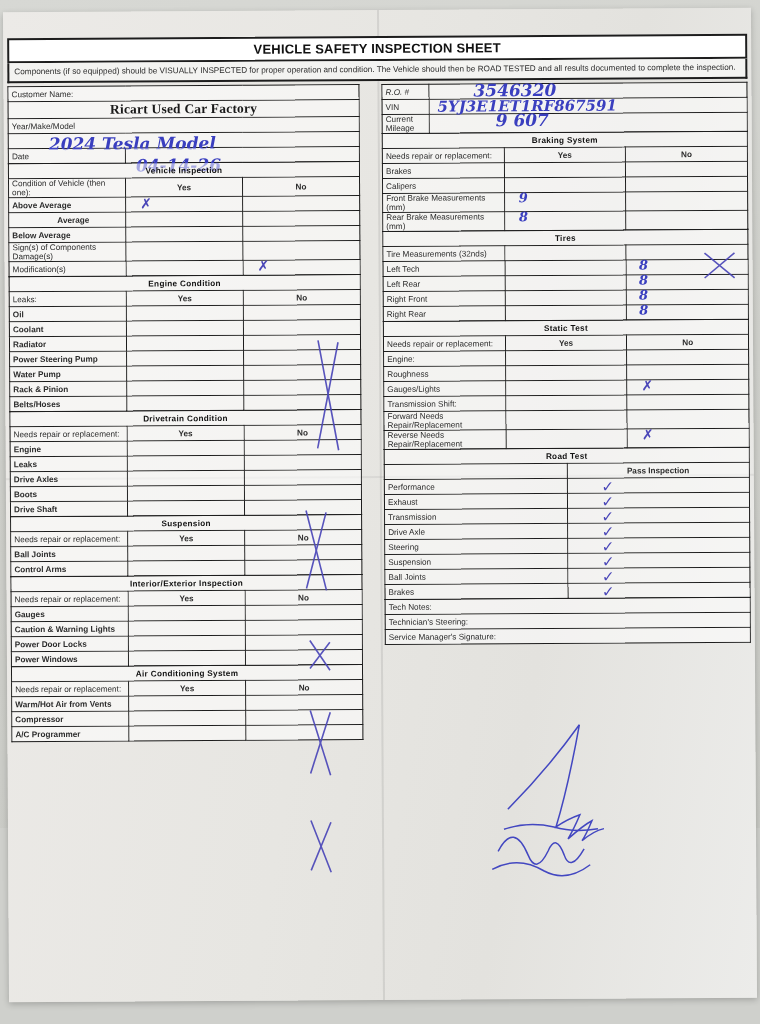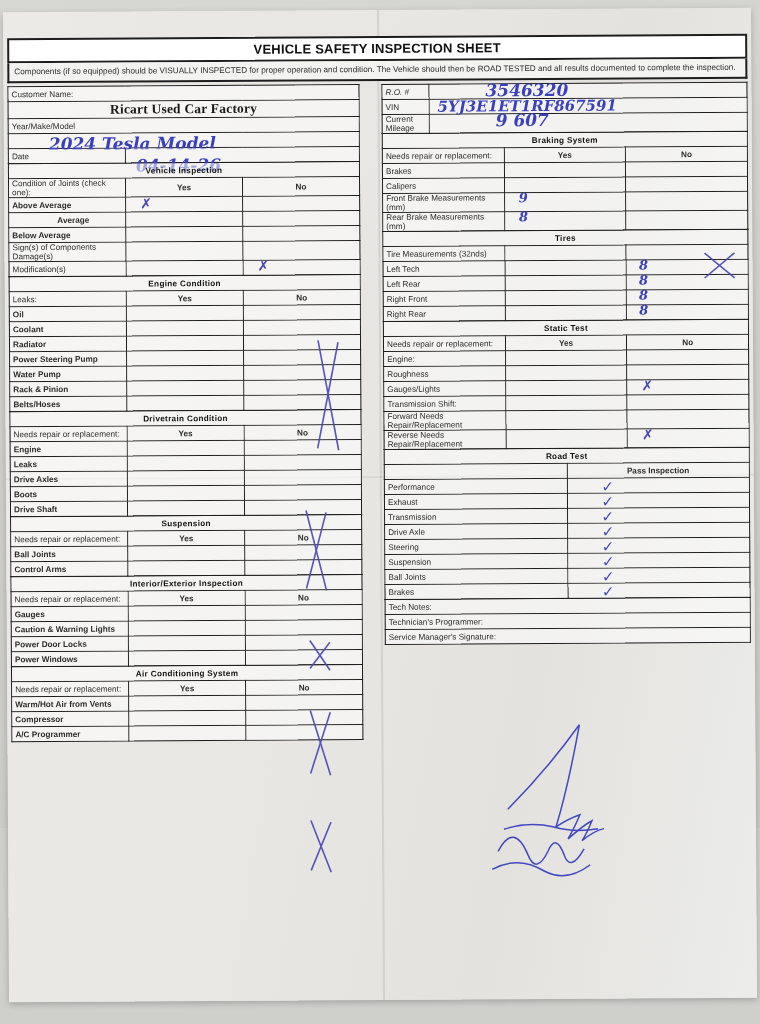--- a/index.html
+++ b/index.html
@@ -218,21 +218,21 @@
               </tr>
             </tbody>
               </table>
 
             <table class="grid" style="margin-top:-1px;">
               <tbody>
                   <tr>
                     <td class="sec" colspan="3">Vehicle Inspection</td>
                   </tr>
               <tr>
-                <td class="lbl">Condition of Joints (check one):</td>
+                <td class="lbl">Condition of Vehicle (then one):</td>
                 <td class="hdr box">Yes</td>
                 <td class="hdr box">No</td>
               </tr>
               <tr>
                 <td class="lbl ind" style="font-weight:bold;">Above Average</td>
                 <td class="box">
                       <span class="hw hw-x" style="left:14px;top:-1px;">✗</span>
                     </td>
                 <td class="box"></td>
               </tr>
@@ -433,21 +433,21 @@
 
           </div>
 
           <div class="col-right">
 
             <table class="grid">
               <tbody>
                   <tr>
                 <td class="lbl tall" style="width:40px;font-style:italic;">R.O. #</td>
                 <td class="tall">
-                  <span class="hw hw-big" style="left:56px;top:-4px;">3546320</span>
+                  <span class="hw hw-big" style="left:44px;top:-4px;">3546320</span>
                 </td>
               </tr>
               <tr>
                 <td class="lbl tall">VIN</td>
                 <td class="tall">
                   <span class="hw hw-mid" style="left:8px;top:-2px;">5YJ3E1ET1RF867591</span>
                 </td>
               </tr>
               <tr>
                 <td class="lbl tall">Current Mileage</td>
@@ -645,21 +645,21 @@
 
             <table class="grid" style="margin-top:-1px;">
               <tbody>
                   <tr>
                 <td class="tn-cell">
                   <span>Tech Notes:</span>
                 </td>
               </tr>
               <tr>
                 <td class="sig-cell">
-                  <span>Technician's Programmer:</span>
+                  <span>Technician's Steering:</span>
                 </td>
               </tr>
               <tr>
                 <td class="sig-cell">
                   <span>Service Manager's Signature:</span>
                 </td>
               </tr>
             </tbody>
               </table>
 

